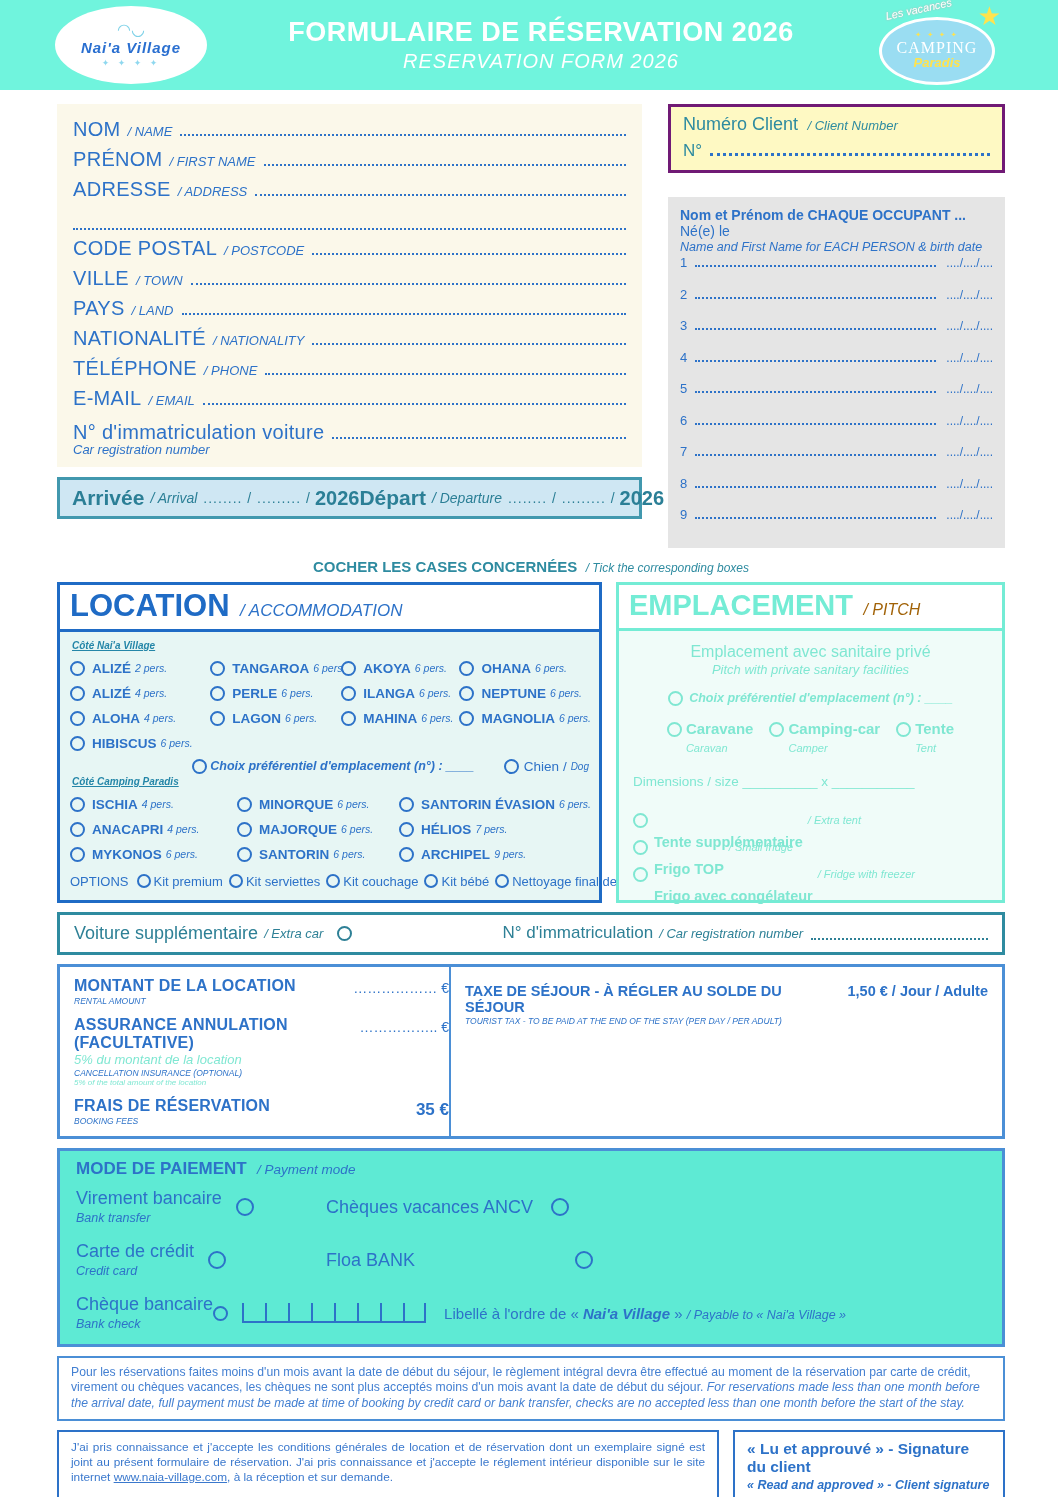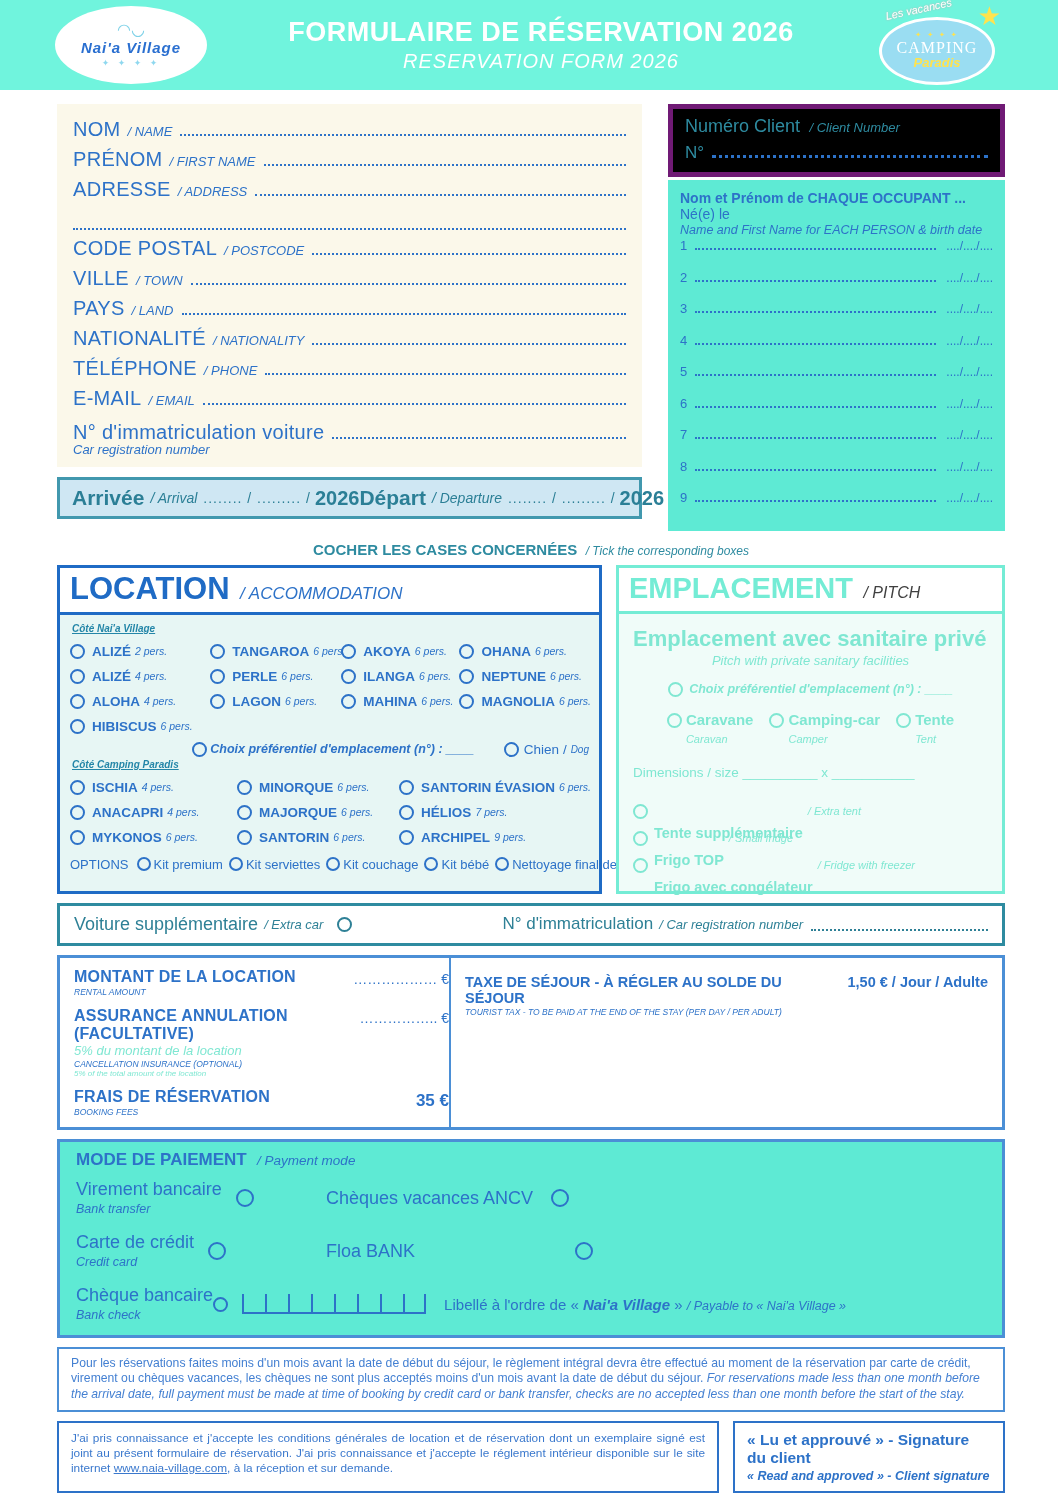--- a/index.html
+++ b/index.html
@@ -57,30 +57,30 @@
     margin-top: 10px; height: 42px; background: #cfe7f3; border: 3px solid #4198ae;
     display: flex; align-items: center; padding: 0 12px; color: #2b7f96; white-space: nowrap;
   }
   .arrive-bar .big { font-size: 21px; font-weight: bold; }
   .arrive-bar .it { font-size: 14px; font-style: italic; margin: 0 6px; }
   .arrive-bar .dots { font-size: 14px; letter-spacing: 1px; }
   .arrive-bar .year { font-size: 20px; font-weight: bold; margin-left: 4px; }
   .arrive-bar .gap { width: 36px; }
 
   .client-box {
-    border: 5px solid #701a75; background: #000000; padding: 7px 12px 9px 12px;
+    border: 3px solid #701a75; background: #fef9c3; padding: 7px 12px 9px 12px;
   }
   .client-box .l1 { color: #2e8ba0; }
   .client-box .l1 .b { font-size: 18px; }
   .client-box .l1 .i { font-size: 13px; font-style: italic; margin-left: 5px; }
   .client-box .l2 { display: flex; align-items: baseline; margin-top: 6px; color: #2e8ba0; }
   .client-box .l2 .no { font-size: 17px; }
   .client-box .l2 .dotline { border-bottom: 3px dotted #2d72c8; }
 
-  .occupants { background: #5eead4; padding: 10px 12px; margin-top: 3px; flex: 1; }
+  .occupants { background: #e5e5e5; padding: 10px 12px; margin-top: 24px; flex: 1; }
   .occ-h1 { font-size: 14px; }
   .occ-h1 .b { font-weight: bold; }
   .occ-h2 { font-size: 12.5px; font-style: italic; margin-top: 1px; }
   .occ-row { display: flex; align-items: baseline; height: 31.5px; font-size: 13px; }
   .occ-row .d { margin-left: 10px; white-space: nowrap; font-size: 12px; }
 
   .tick-note { text-align: center; margin: 10px 0 6px 0; color: #2e8ba0; }
   .tick-note .b { font-weight: bold; font-size: 15px; }
   .tick-note .i { font-style: italic; font-size: 12px; margin-left: 4px; }
 
@@ -106,23 +106,23 @@
   .choice-row .dog .circle { margin-right: 5px; }
   .choice-row .dog .en { font-size: 10px; font-style: italic; margin-left: 4px; }
   .options-row { display: flex; align-items: center; margin-top: 7px; font-size: 13px; white-space: nowrap; }
   .options-row .lbl { margin-right: 8px; }
   .options-row .o { display: flex; align-items: center; margin-right: 6px; }
   .options-row .circle { width: 14px; height: 14px; margin-right: 3px; }
 
   .pitch-box { flex: 1; border: 3px solid #74ecd5; display: flex; flex-direction: column; color: #7fe7d2; }
   .pitch-title { padding: 4px 10px 6px 10px; border-bottom: 3px solid #74ecd5; background: #fff; }
   .pitch-title .big { font-size: 29px; font-weight: bold; color: #74ecd5; }
-  .pitch-title .i { font-size: 16px; font-style: italic; margin-left: 6px; color: #404040; }
+  .pitch-title .i { font-size: 16px; font-style: italic; margin-left: 6px; color: #a16207; }
   .pitch-content { background: #f0fcf9; padding: 12px 14px; flex: 1; }
-  .p-sub1 { text-align: left; font-size: 22px; font-weight: bold; }
+  .p-sub1 { text-align: center; font-size: 16px; font-weight: normal; }
   .p-sub2 { text-align: center; font-size: 13px; font-style: italic; margin-top: 1px; }
   .p-choice { display: flex; align-items: center; justify-content: center; margin-top: 14px; font-size: 12.5px; font-weight: bold; font-style: italic; }
   .p-choice .circle { margin-right: 6px; }
   .p-veh { display: flex; justify-content: center; gap: 16px; margin-top: 14px; }
   .p-veh .v { display: flex; align-items: flex-start; }
   .p-veh .circle { margin: 2px 4px 0 0; }
   .p-veh .vf { font-size: 15px; font-weight: bold; line-height: 1; }
   .p-veh .ve { font-size: 11px; font-style: italic; }
   .p-dim { margin-top: 18px; font-size: 13.5px; }
   .p-extras { margin-top: 18px; }

